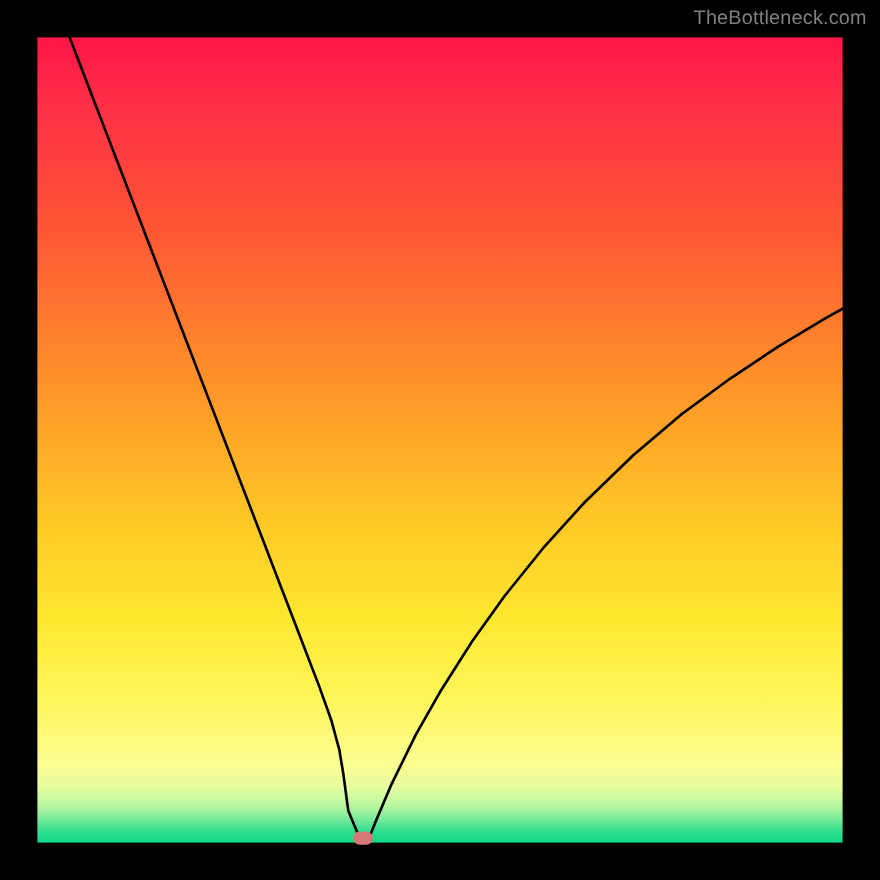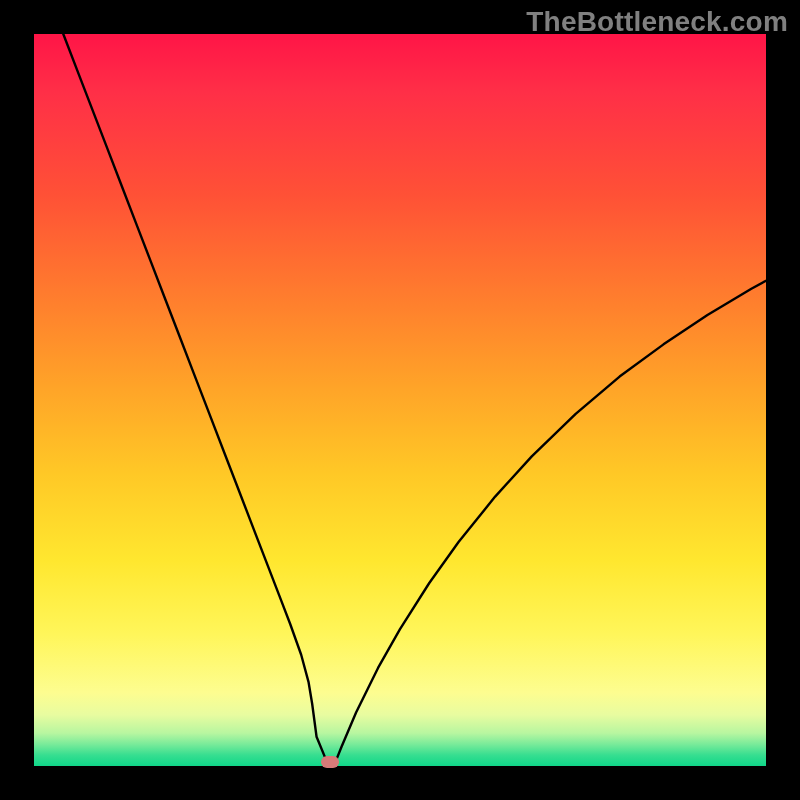--- a/index.html
+++ b/index.html
@@ -41,22 +41,22 @@
       #7aeb9a 97%,
       #37de90 98.5%,
       #10d789 100%
     );
   }
   .watermark {
     position: absolute;
     top: 6px;
     right: 12px;
     color: #808080;
-    font-size: 28px;
-    font-weight: 700;
+    font-size: 18px;
+    font-weight: 400;
     letter-spacing: 0.2px;
     pointer-events: none;
   }
   svg.curve {
     position: absolute;
     left: 0;
     top: 0;
     width: 732px;
     height: 732px;
     overflow: visible;

